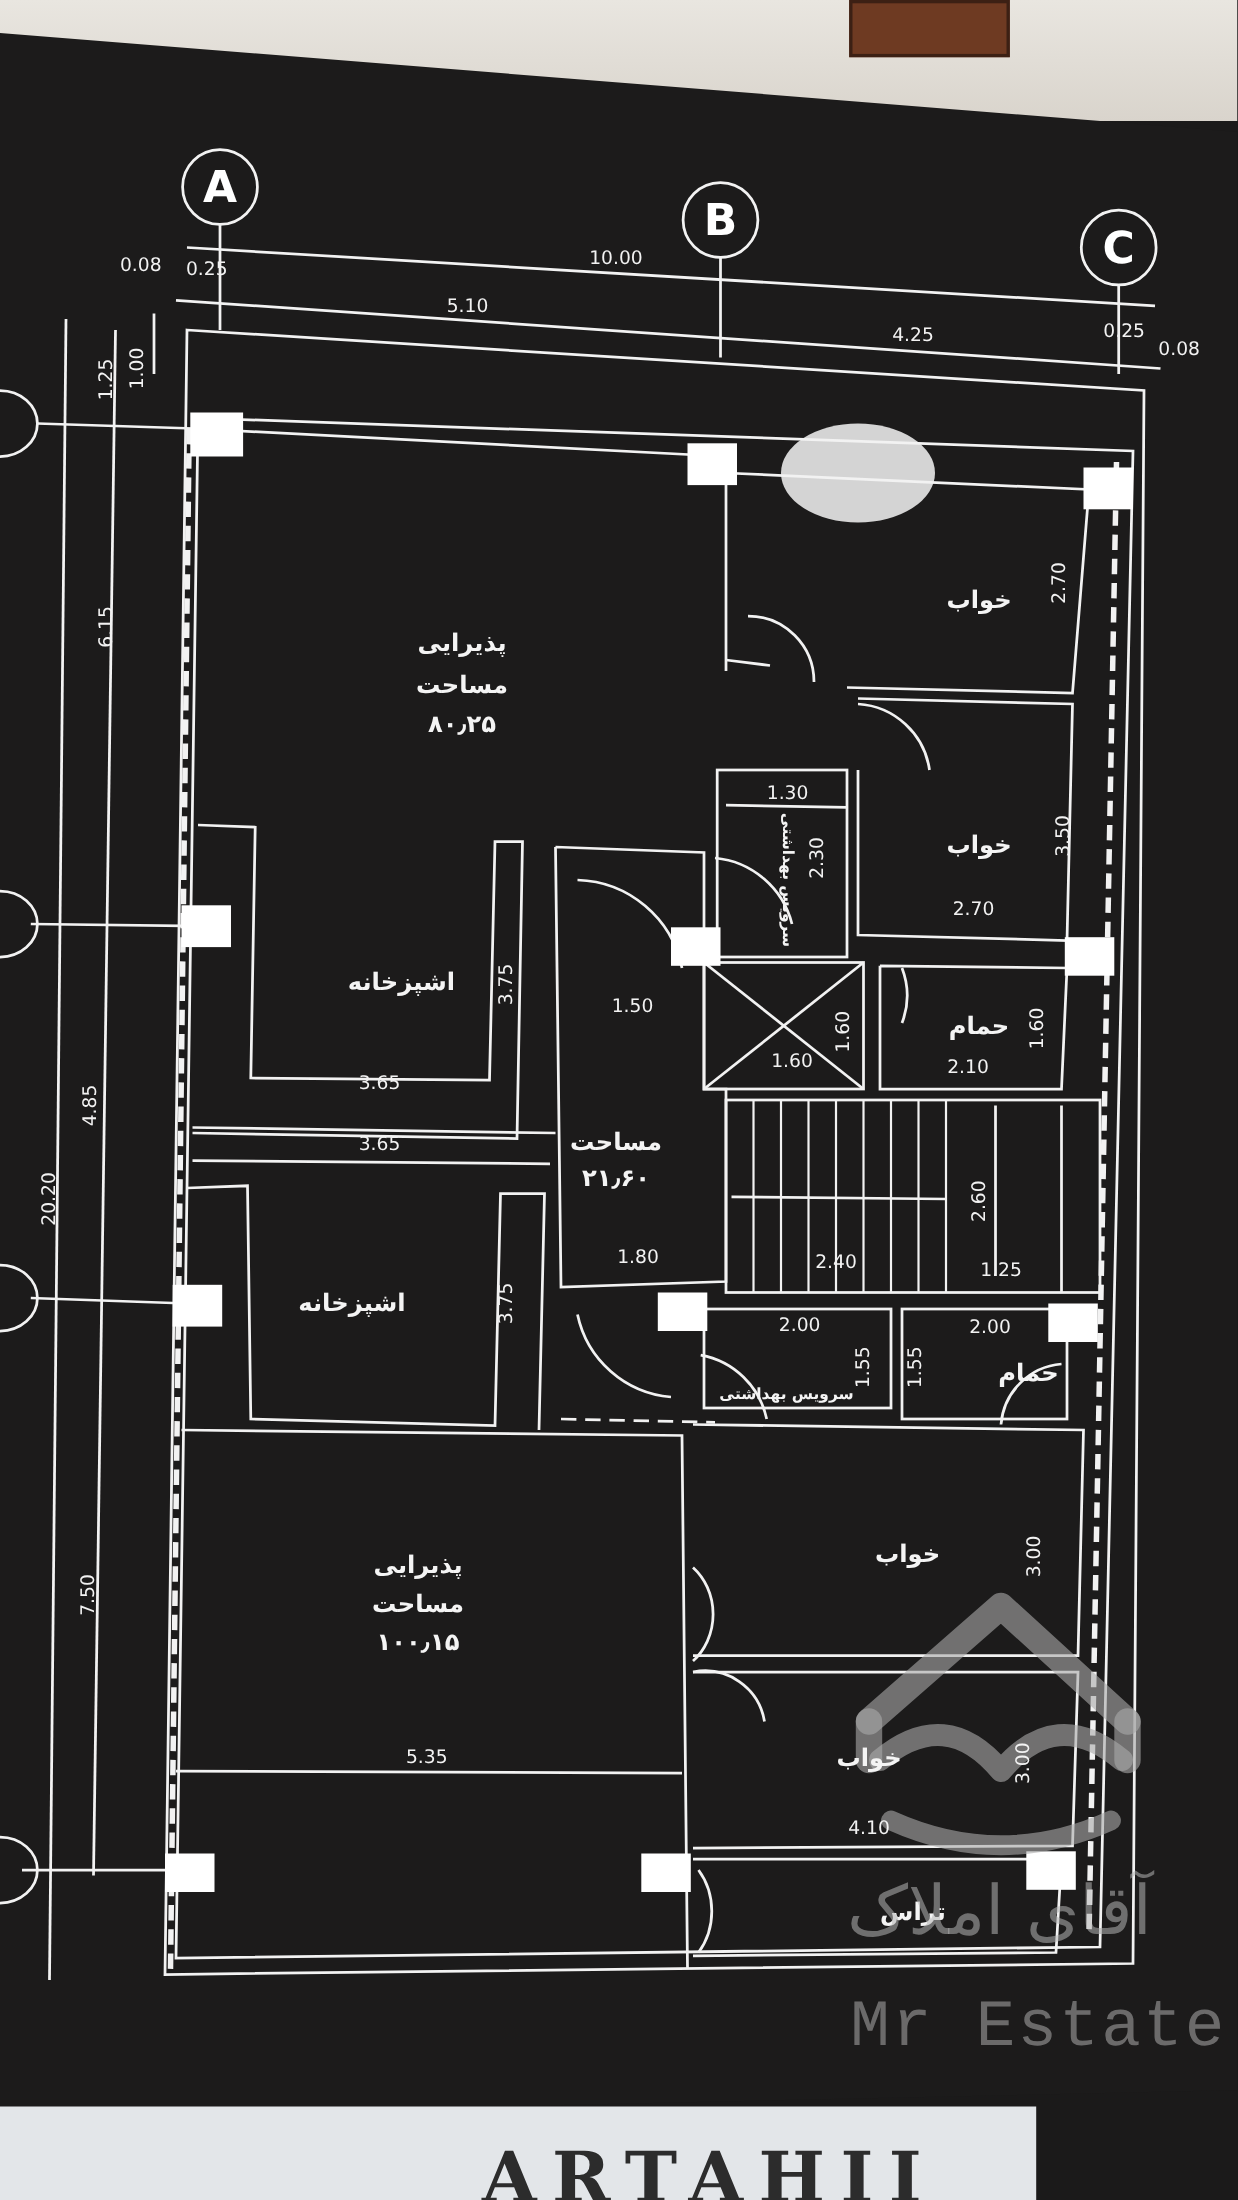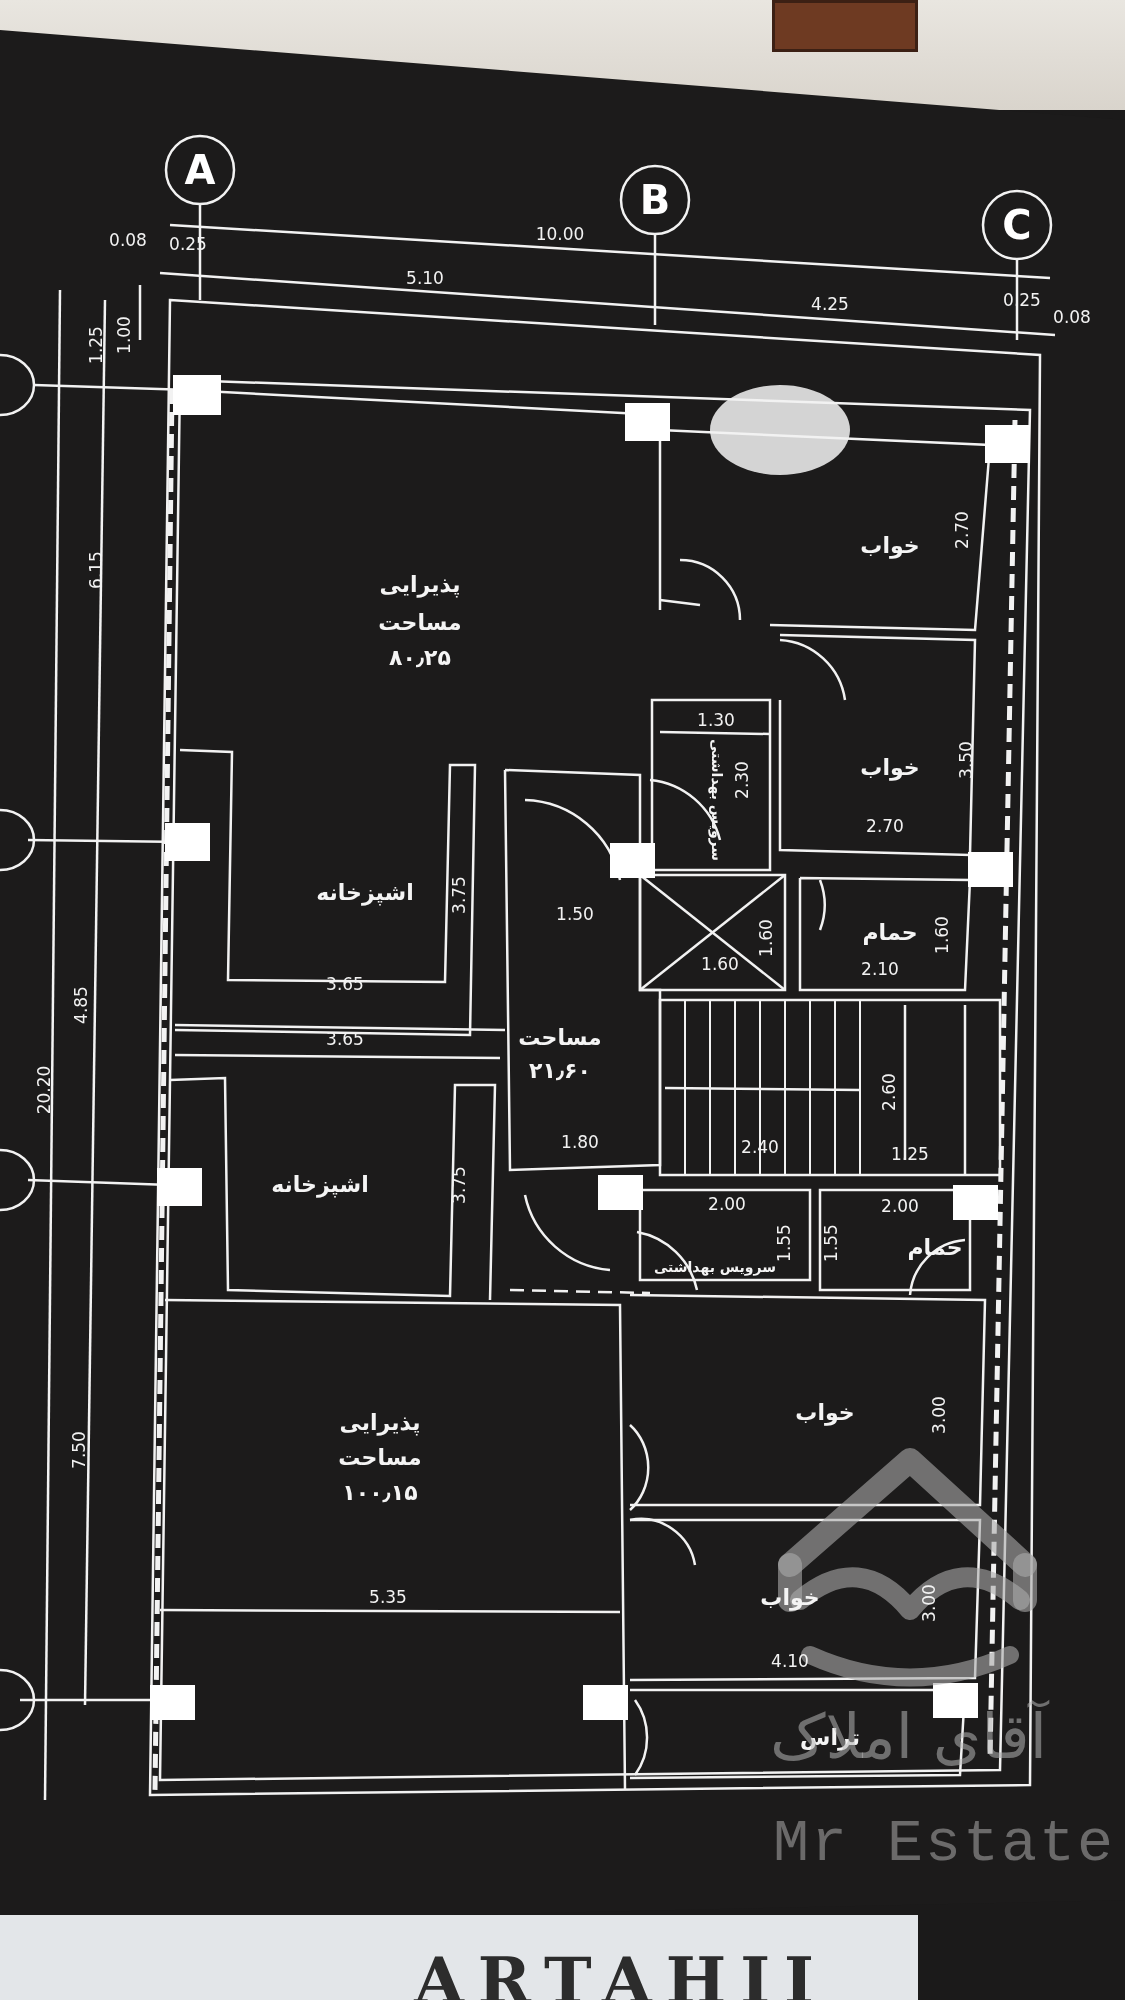--- a/index.html
+++ b/index.html
@@ -1,20 +1,20 @@
 <!DOCTYPE html>
 <html><head>
 <meta charset="utf-8">
 <style>
   html,body{margin:0;padding:0;}
   body{width:1125px;height:2000px;overflow:hidden;background:#1b1a1a;font-family:"DejaVu Sans",sans-serif;position:relative;}
   .top-photo{position:absolute;left:0;top:0;width:1125px;height:110px;background:linear-gradient(180deg,#e9e6e0 0%,#d9d4cc 100%);}
   .door-photo{position:absolute;left:772px;top:0;width:146px;height:52px;background:#6e3a22;border:3px solid #3c2014;box-sizing:border-box;}
   .board{position:absolute;left:0;top:0;width:1125px;height:2000px;}
-  .bottom-sign{position:absolute;left:0;top:1915px;width:918px;height:85px;background:#e3e6e9;}
+  .bottom-sign{position:absolute;left:0;top:1915px;width:918px;height:85px;background:#e3e6e9;padding-left:24px;}
   .sign-text{position:absolute;right:90px;bottom:-18px;font-family:"DejaVu Serif",serif;font-weight:bold;font-size:64px;letter-spacing:14px;color:#2c2c2c;}
   svg text{font-family:"DejaVu Sans",sans-serif;}
   .wm-fa{position:absolute;left:770px;top:1700px;font-size:62px;color:rgba(180,180,180,0.55);font-family:"DejaVu Sans",sans-serif;}
   .wm-en{position:absolute;left:773px;top:1810px;font-size:60px;color:rgba(160,160,160,0.6);font-family:Liberation Mono, monospace;letter-spacing:2px;}
 </style>
 </head>
 <body>
 
 <div class="top-photo">
   <div class="door-photo"></div>

